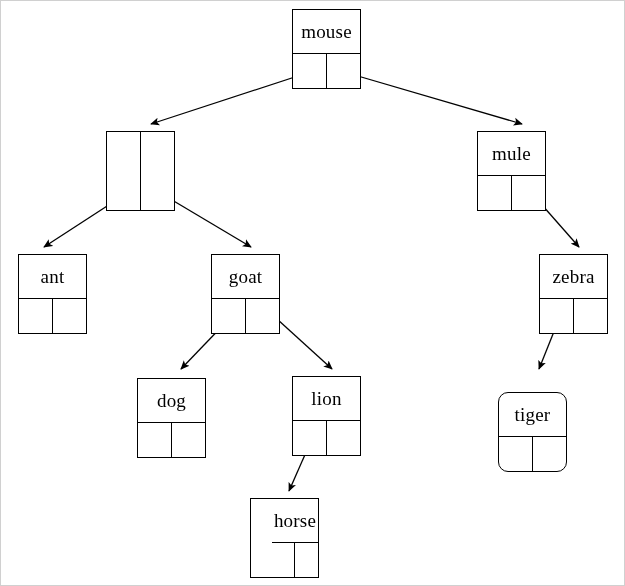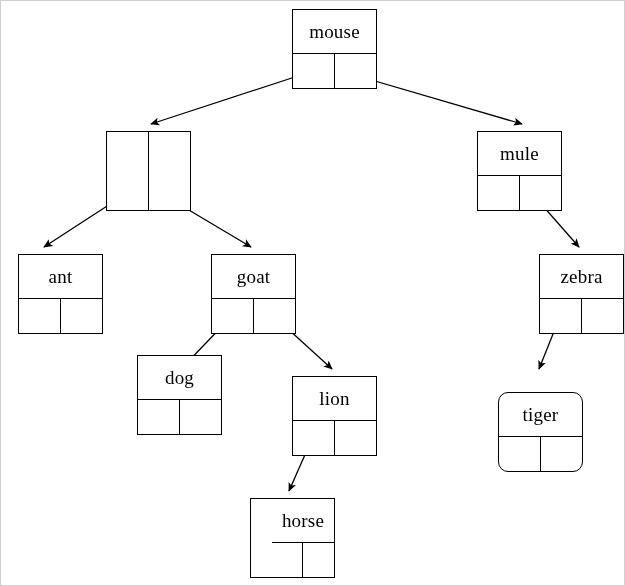--- a/index.html
+++ b/index.html
@@ -21,21 +21,21 @@
   #edge-layer {
     position: absolute;
     left: 0;
     top: 0;
     width: 625px;
     height: 586px;
     pointer-events: none;
   }
   .node {
     position: absolute;
-    width: 85px;
+    width: 69px;
     height: 80px;
     box-sizing: border-box;
     border: 1.3px solid #000000;
     background: #ffffff;
     display: flex;
     flex-direction: column;
   }
   .node-label {
     height: 44px;
     flex: 0 0 44px;
@@ -120,21 +120,21 @@
           <div class="ptr-cell right"></div>
         </div>
       </div>
       <div class="node" style="left: 538px; top: 253px; justify-content: center;">
         <div class="node-label">zebra</div>
         <div class="node-ptrs">
           <div class="ptr-cell left"></div>
           <div class="ptr-cell right"></div>
         </div>
       </div>
-      <div class="node" style="left: 136px; top: 354px;">
+      <div class="node" style="left: 136px; top: 377px;">
         <div class="node-label">dog</div>
         <div class="node-ptrs">
           <div class="ptr-cell left"></div>
           <div class="ptr-cell right"></div>
         </div>
       </div>
       <div class="node" style="left: 291px; top: 375px; justify-content: space-between;">
         <div class="node-label">lion</div>
         <div class="node-ptrs">
           <div class="ptr-cell left"></div>

